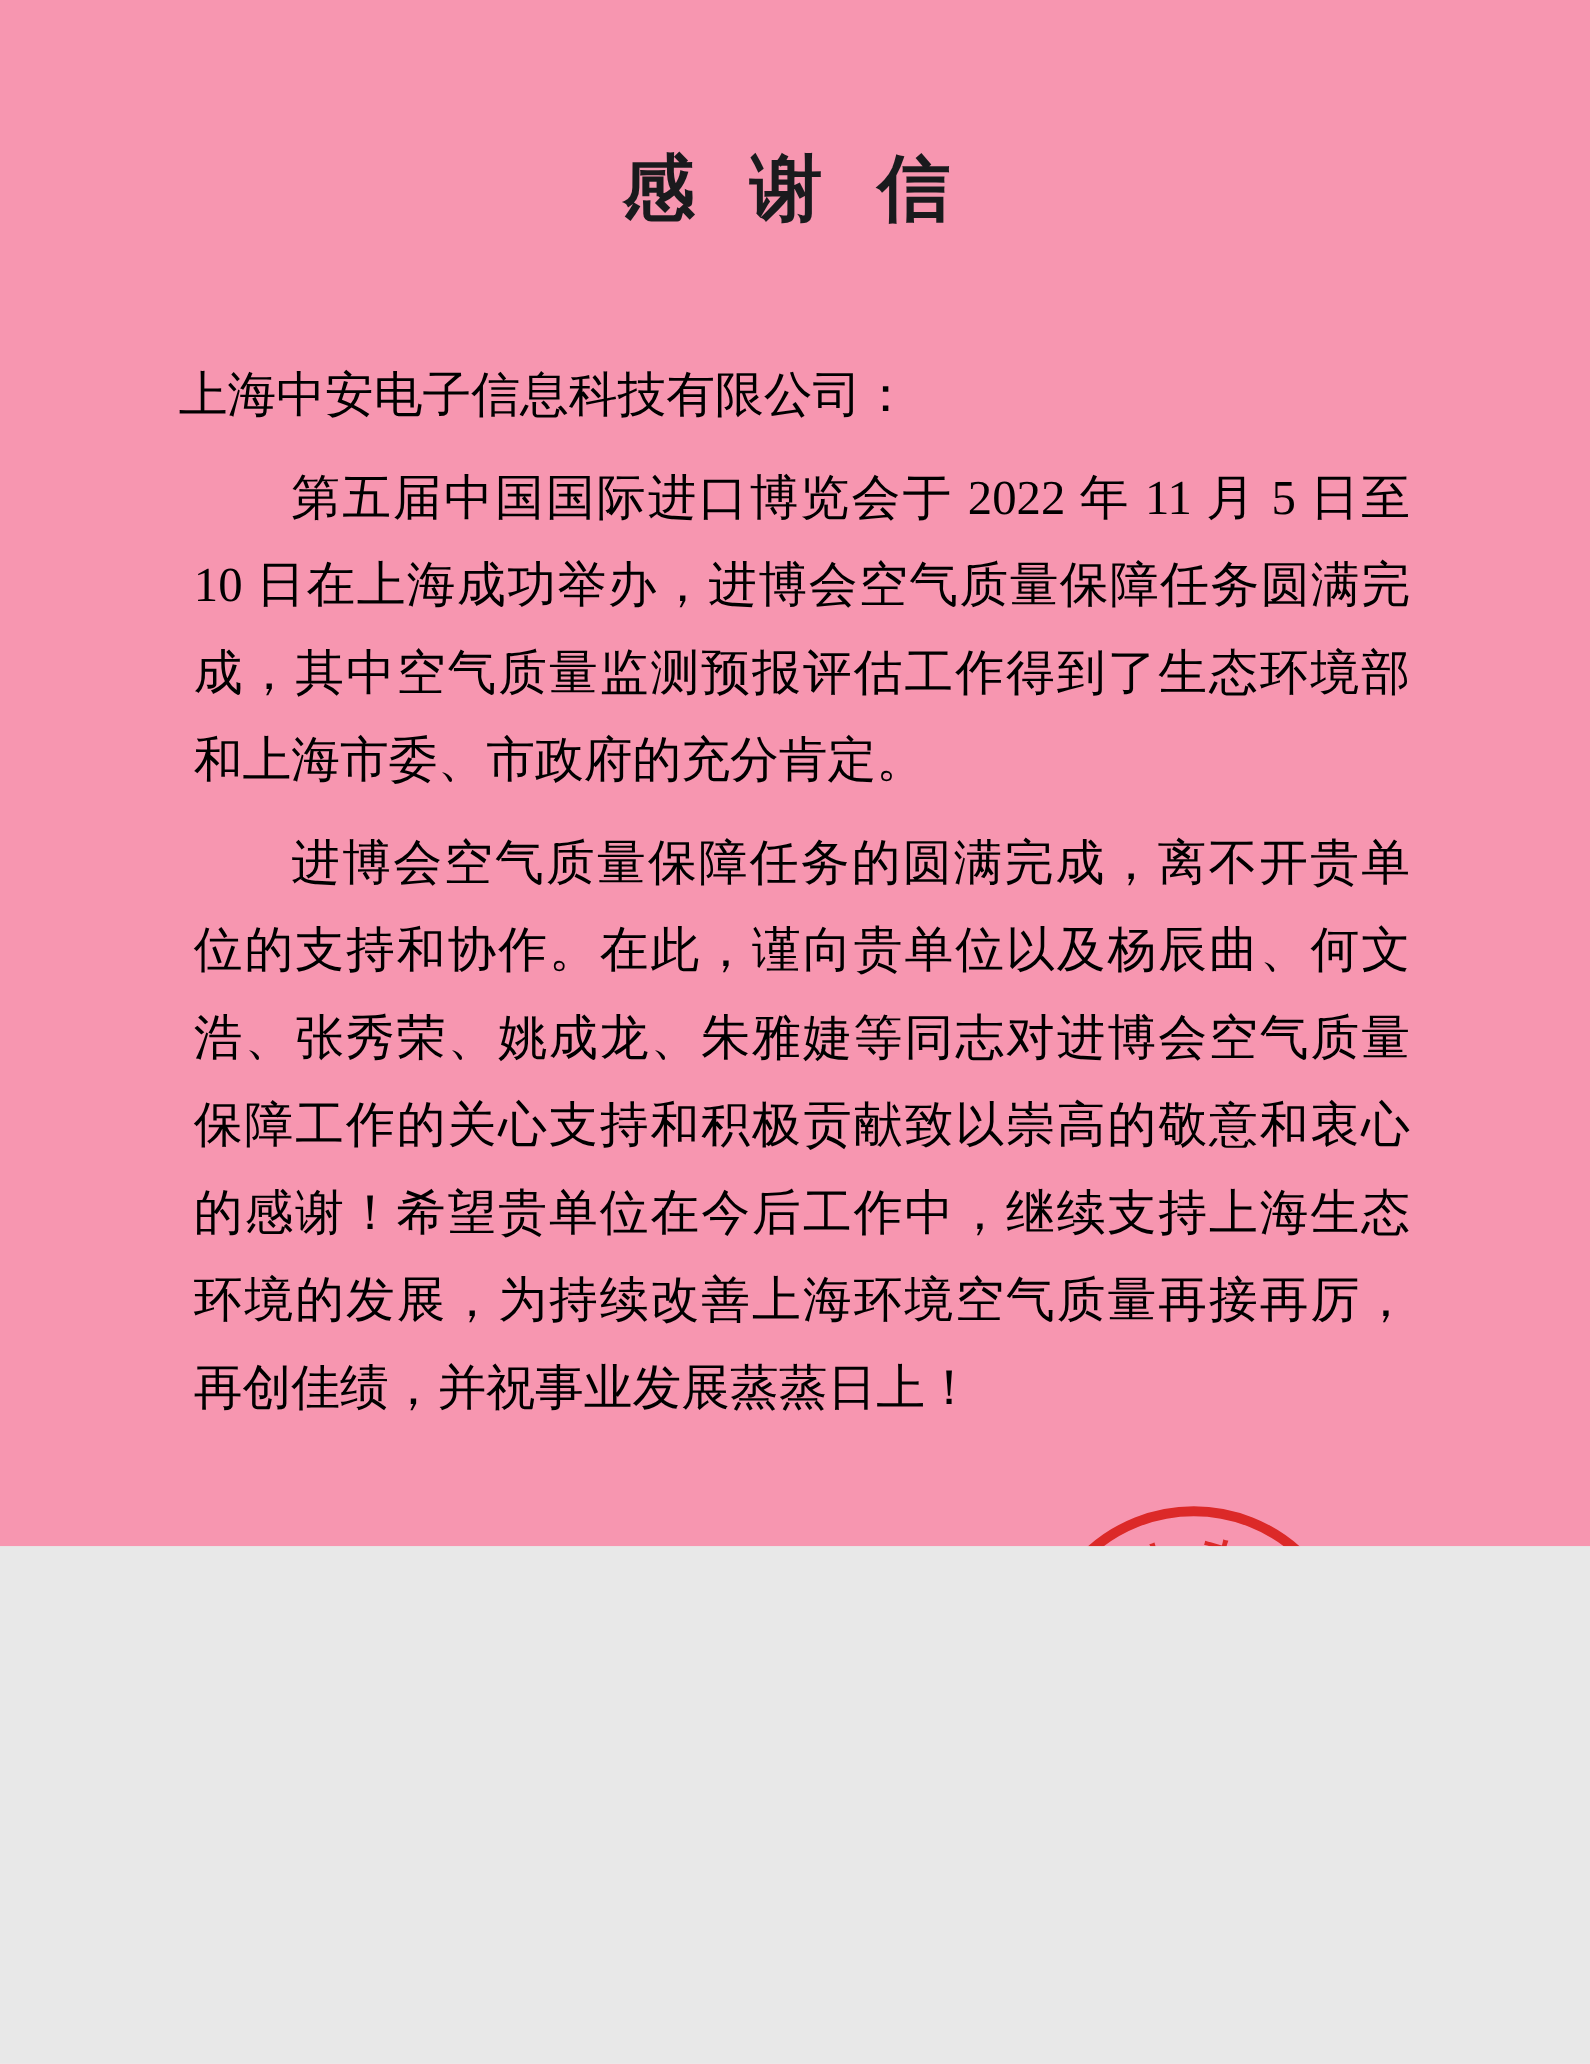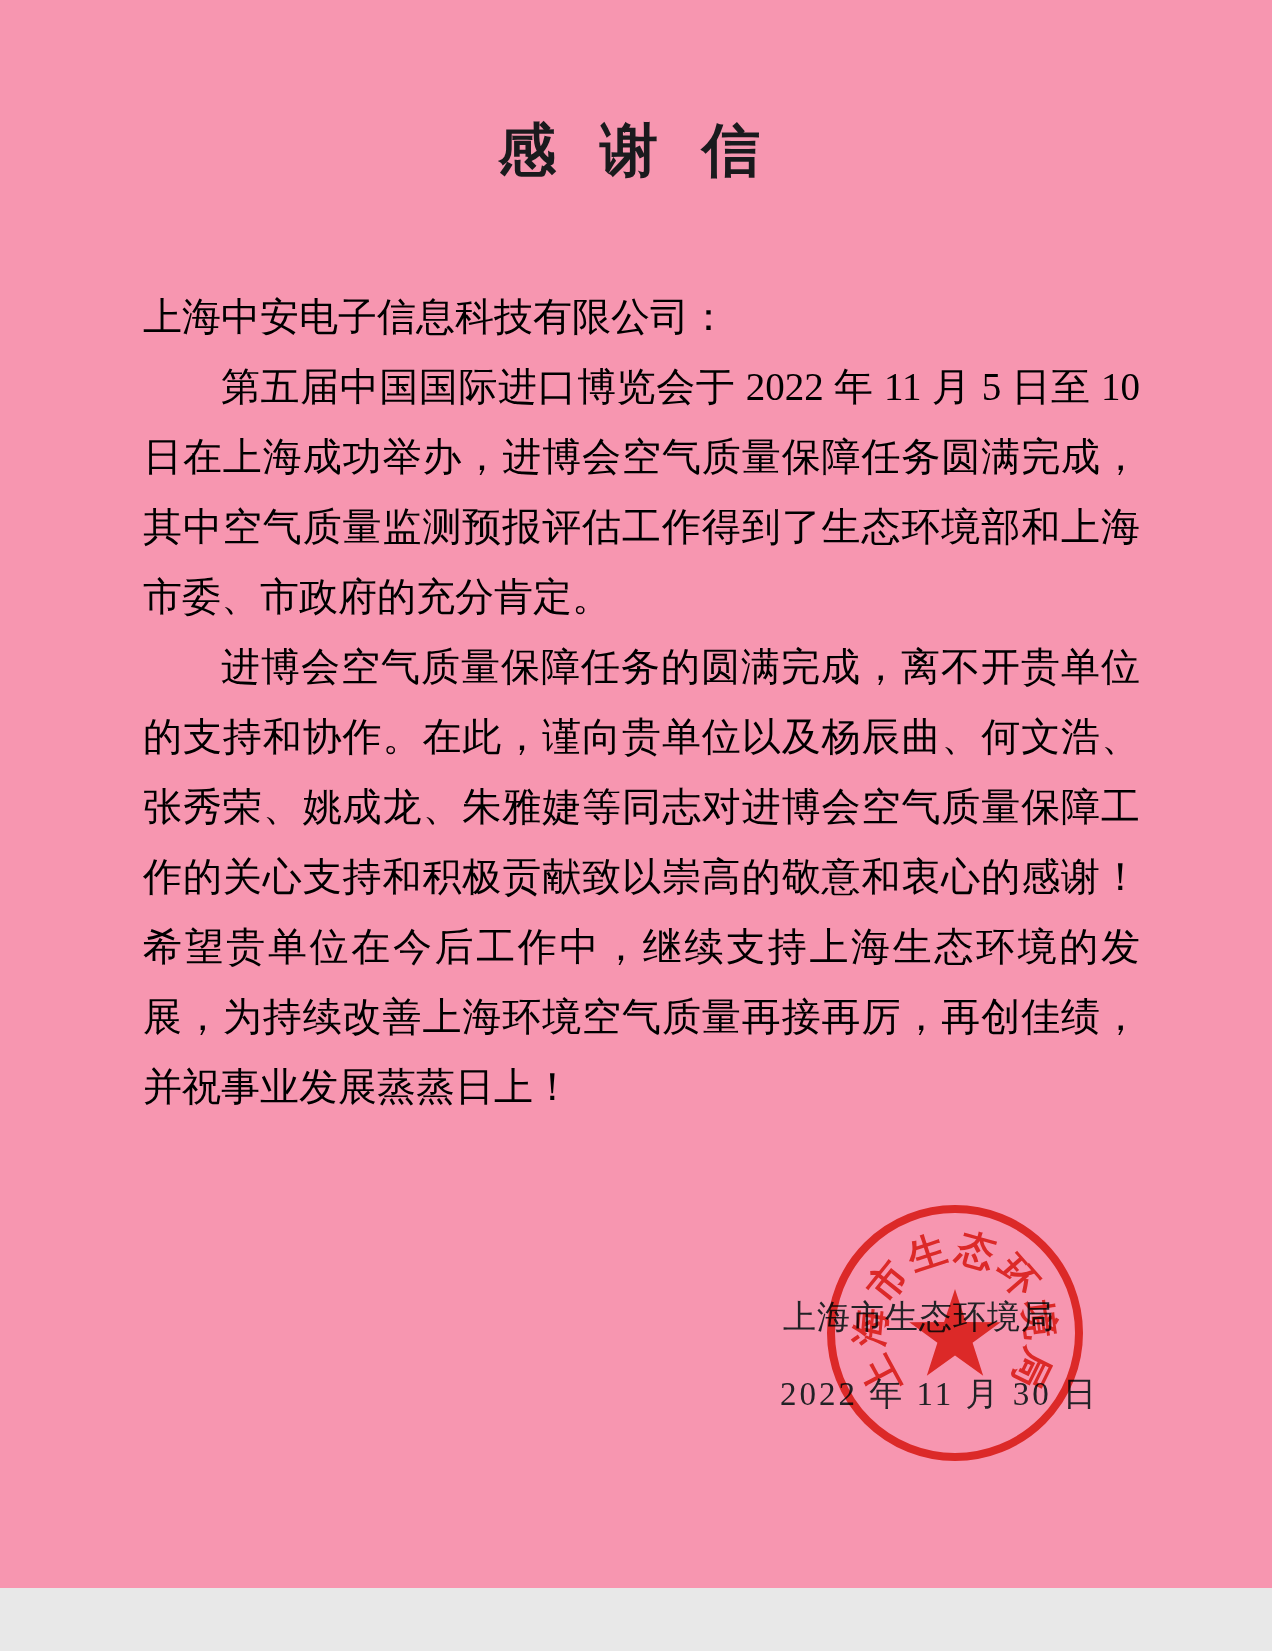--- a/index.html
+++ b/index.html
@@ -4,21 +4,21 @@
 <style>
   html, body {
     margin: 0;
     padding: 0;
     background: #e8e8e8;
     font-family: "Liberation Serif", serif;
   }
   .page {
     position: relative;
     width: 1272px;
-    height: 1588px;
+    height: 1237px;
     margin: 0 auto;
     background: #f796b0;
     overflow: hidden;
     color: #222226;
   }
   .title {
     position: absolute;
     top: 112px;
     left: 0;
     width: 100%;
@@ -35,21 +35,21 @@
     top: 282px;
     width: 997px;
     font-size: 39px;
     line-height: 70px;
     color: #000000;
   }
   .salutation {
     margin: 0 0 0 0;
   }
   .body-text p {
-    margin: 0;
+    margin: 12px;
     text-indent: 2em;
     text-align: justify;
     text-justify: inter-ideograph;
   }
   .signature {
     position: absolute;
     left: 783px;
     top: 1295px;
     font-size: 33px;
     letter-spacing: 1px;

